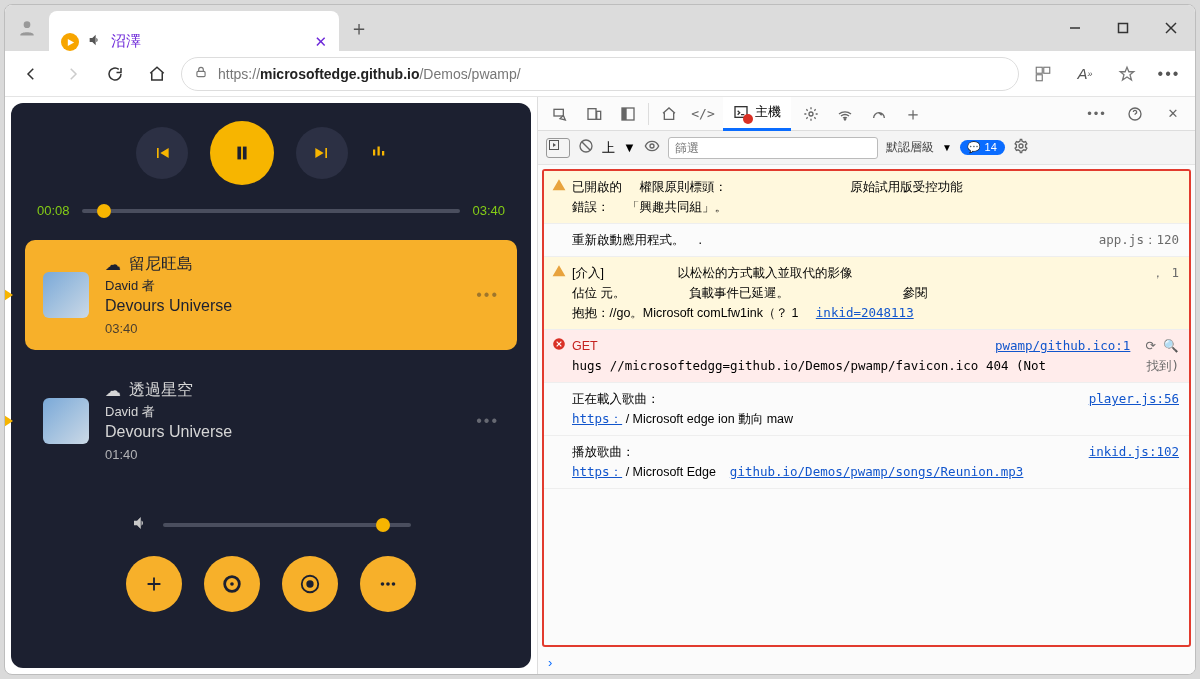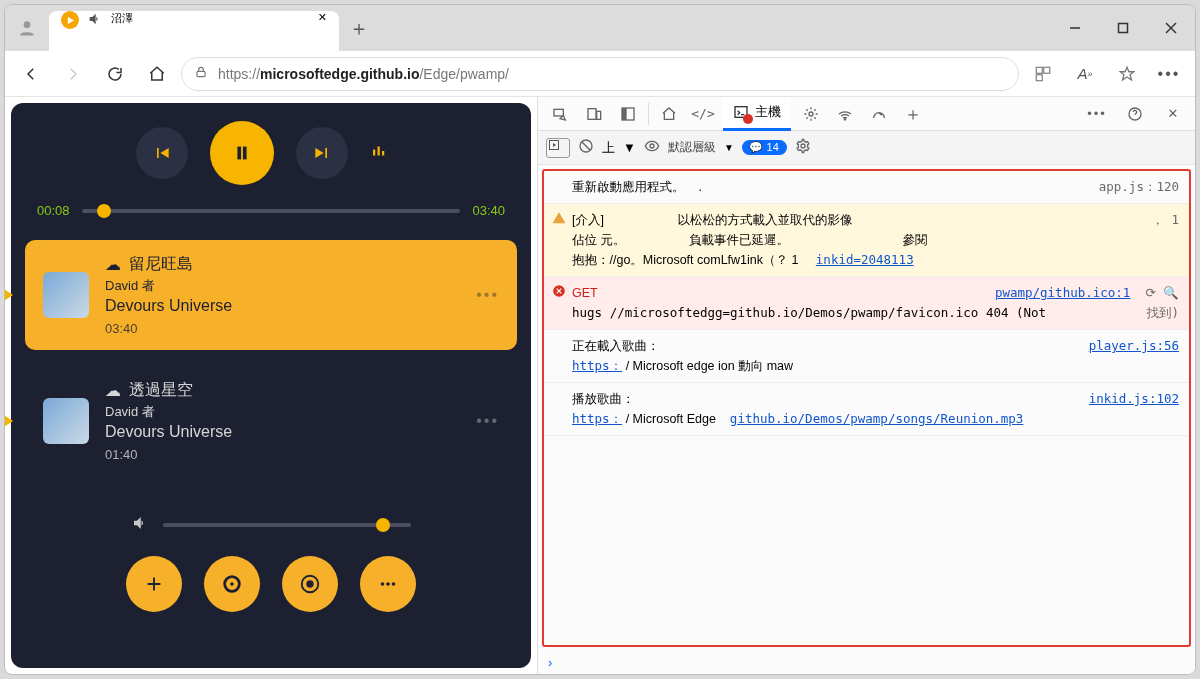--- a/index.html
+++ b/index.html
@@ -28,25 +28,25 @@
   }
   .profile {
     width: 44px; display:flex; align-items:center; justify-content:center;
   }
   .tab {
     margin-top: 6px;
     background: #fff;
     border-radius: 8px 8px 0 0;
     height: 40px;
     min-width: 290px;
-    display: flex; align-items:flex-start;
+    display: flex; align-items:flex-end;
     padding: 0 12px;
     gap: 8px;
-    font-size: 11px;
-    color: #000000;
+    font-size: 15px;
+    color: #6d28d9;
   }
   .tab .favplay {
     width:18px;height:18px;border-radius:50%;
     background:#f7a500;display:flex;align-items:center;justify-content:center;
   }
   .tab .favplay svg{width:9px;height:9px;fill:#fff}
   .newtab { width:40px;display:flex;align-items:center;justify-content:center;font-size:20px;color:#555;}
   .wincontrols{ margin-left:auto; display:flex; }
   .wincontrols div{ width:48px;display:flex;align-items:center;justify-content:center;color:#333;}
   .addrbar{
@@ -181,21 +181,21 @@
     <div class="iconbtn">
         <svg width="18" height="18" viewBox="0 0 24 24" fill="none" stroke="#333" stroke-width="2">
           <path d="M3 11l9-8 9 8M5 10v10h14V10"></path>
         </svg>
       </div>
     <div class="url">
       <span><svg width="14" height="14" viewBox="0 0 24 24" fill="none" stroke="#777" stroke-width="2">
             <rect x="5" y="11" width="14" height="9" rx="2"></rect>
             <path d="M8 11V8a4 4 0 0 1 8 0v3"></path>
           </svg></span>
-      <span><span>https://</span><b>microsoftedge.github.io</b><span>/Edge/pwamp/</span></span>
+      <span><span>https://</span><b>microsoftedge.github.io</b><span>/Demos/pwamp/</span></span>
     </div>
     <div class="iconbtn">
         <svg width="18" height="18" viewBox="0 0 24 24" fill="none" stroke="#777" stroke-width="1.5">
           <rect x="3" y="3" width="8" height="8"></rect>
           <rect x="13" y="3" width="8" height="8"></rect>
           <rect x="3" y="13" width="8" height="8"></rect>
         </svg>
       </div>
     <div class="iconbtn" style="font-size:15px;font-style:italic">A<sup style="font-size:9px">»</sup></div>
     <div class="iconbtn">
@@ -382,30 +382,41 @@
         <div class="ic"><svg width="16" height="16" viewBox="0 0 24 24" fill="none" stroke="#666" stroke-width="2">
               <circle cx="12" cy="12" r="9"></circle>
               <line x1="6" y1="6" x2="18" y2="18"></line>
             </svg></div>
         <span>上</span>
         <span>▼</span>
         <div class="ic"><svg width="16" height="16" viewBox="0 0 24 24" fill="none" stroke="#666" stroke-width="2">
               <circle cx="12" cy="12" r="3"></circle>
               <path d="M2 12s3-7 10-7 10 7 10 7-3 7-10 7S2 12 2 12z"></path>
             </svg></div>
+        <input class="filter" placeholder="篩選" style="">
         <span class="lv"><span>默認層級</span></span>
         <span style="font-size:10px">▼</span>
         <span class="badge">💬 <span>14</span></span>
         <div class="ic"><svg width="16" height="16" viewBox="0 0 24 24" fill="none" stroke="#666" stroke-width="2">
               <circle cx="12" cy="12" r="3"></circle>
               <path d="M19 12a7 7 0 0 0-.2-1.7l2-1.5-2-3.5-2.4 1a7 7 0 0 0-2.9-1.7L13 2h-2l-.5 2.6a7 7 0 0 0-2.9 1.7l-2.4-1-2 3.5 2 1.5A7 7 0 0 0 5 12a7 7 0 0 0 .2 1.7l-2 1.5 2 3.5 2.4-1a7 7 0 0 0 2.9 1.7L11 22h2l.5-2.6a7 7 0 0 0 2.9-1.7l2.4 1 2-3.5-2-1.5c.1-.6.2-1.1.2-1.7z"></path>
             </svg></div>
       </div>
 
       <div class="console">
+        <div class="row warn">
+          <span class="glyph"><svg viewBox="0 0 24 24" width="14" height="14" fill="#e8a33d">
+                <path d="M12 2L1 21h22L12 2zm1 14h-2v2h2v-2zm0-7h-2v5h2V9z"></path>
+              </svg></span>
+          <span>已開啟的</span>&nbsp;&nbsp;&nbsp;&nbsp;
+          <span>權限原則標頭：</span>
+          <span style="margin-left:120px">原始試用版受控功能</span><br>
+          <span>錯誤：</span>&nbsp;&nbsp;&nbsp;&nbsp;
+          <span>「興趣共同組」。</span>
+        </div>
         <div class="row">
           <span class="src">app.js：120</span>
           <span>重新啟動應用程式。</span>&nbsp;&nbsp;&nbsp;&nbsp;.
         </div>
         <div class="row warn">
           <span class="glyph"><svg viewBox="0 0 24 24" width="14" height="14" fill="#e8a33d">
                 <path d="M12 2L1 21h22L12 2zm1 14h-2v2h2v-2zm0-7h-2v5h2V9z"></path>
               </svg></span>
           <span class="src">， 1</span>
           <span>[介入]</span>

